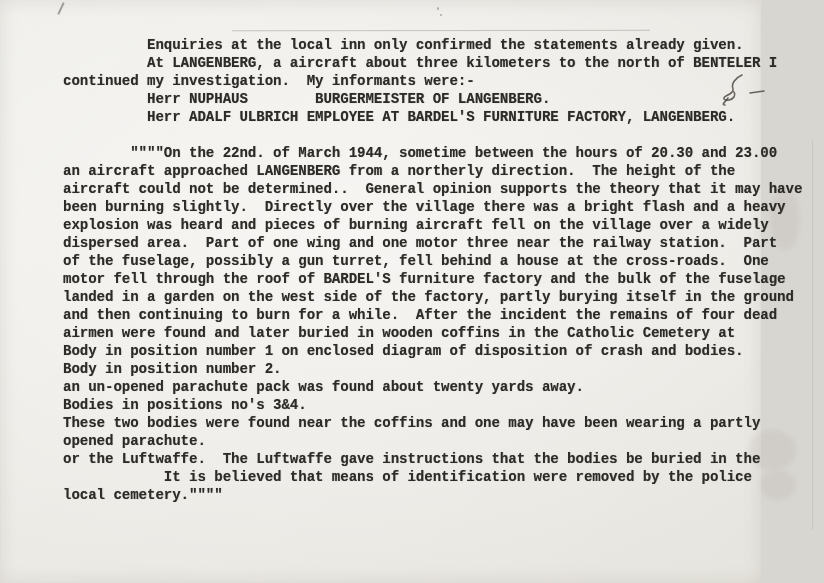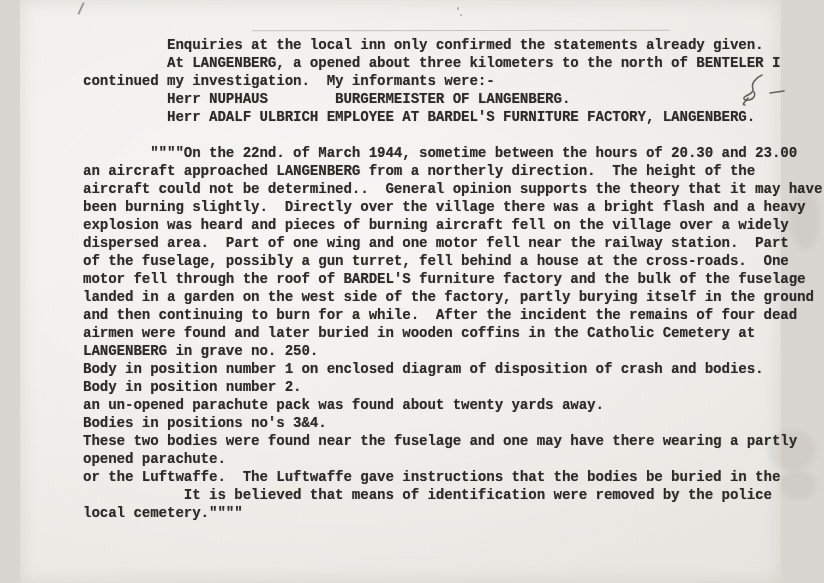--- a/index.html
+++ b/index.html
@@ -12,21 +12,20 @@
   }
   .paper {
     position: relative;
     width: 761px;
     height: 583px;
     background:
       radial-gradient(ellipse 120% 90% at 45% 40%, rgba(255,255,255,0.55), rgba(255,255,255,0) 70%),
       linear-gradient(135deg, #f0efeb 0%, #eceae5 45%, #e7e5df 100%);
     box-shadow: inset 0 0 18px rgba(120,115,105,0.18);
     font-family: "Liberation Mono", "DejaVu Sans Mono", monospace;
-    margin-left: 20px;
   }
   .text-block {
     position: absolute;
     top: 36px;
     left: 63px;
     right: 6px;
     color: #2d2b27;
     font-size: 14px;
     font-weight: 700;
     line-height: 18px;
@@ -114,41 +113,40 @@
   <div class="bleed-blob blob-c"></div>
 
   <svg class="handwriting" viewBox="0 0 84 40">
     <path d="M56 3 C49 6 45 12 47 17 C48 20 44 22 40 24 C36 26 38 29 43 28 C48 27 50 23 48 20"></path>
     <path d="M42 26 C39 30 35 33 39 33"></path>
     <path d="M64 21 L78 19"></path>
   </svg>
 
   <div class="text-block">
       <div class="line">          Enquiries at the local inn only confirmed the statements already given.</div>
-      <div class="line">          At LANGENBERG, a opened about three kilometers to the north of BENTELER I</div>
+      <div class="line">          At LANGENBERG, a aircraft about three kilometers to the north of BENTELER I</div>
       <div class="line">continued my investigation.  My informants were:-</div>
       <div class="line">          Herr NUPHAUS        BURGERMEISTER OF LANGENBERG.</div>
       <div class="line">          Herr ADALF ULBRICH EMPLOYEE AT BARDEL'S FURNITURE FACTORY, LANGENBERG.</div>
       <div class="line"></div>
       <div class="line">        """"On the 22nd. of March 1944, sometime between the hours of 20.30 and 23.00</div>
       <div class="line">an aircraft approached LANGENBERG from a northerly direction.  The height of the</div>
       <div class="line">aircraft could not be determined..  General opinion supports the theory that it may have</div>
       <div class="line">been burning slightly.  Directly over the village there was a bright flash and a heavy</div>
       <div class="line">explosion was heard and pieces of burning aircraft fell on the village over a widely</div>
-      <div class="line">dispersed area.  Part of one wing and one motor fell near the railway station.  Part</div>
+      <div class="line">dispersed area.  Part of one wing and one motor three near the railway station.  Part</div>
       <div class="line">of the fuselage, possibly a gun turret, fell behind a house at the cross-roads.  One</div>
       <div class="line">motor fell through the roof of BARDEL'S furniture factory and the bulk of the fuselage</div>
       <div class="line">landed in a garden on the west side of the factory, partly burying itself in the ground</div>
       <div class="line">and then continuing to burn for a while.  After the incident the remains of four dead</div>
       <div class="line">airmen were found and later buried in wooden coffins in the Catholic Cemetery at</div>
-      <div class="line">LANGENBERG in grave no. 250.</div>
       <div class="line"><span class="u">Body in position number 1</span> on enclosed diagram of disposition of crash and bodies.</div>
       <div class="line"><span class="u">Body in position number 2.</span></div>
       <div class="line">an un-opened parachute pack was found about twenty yards away.</div>
       <div class="line"><span class="u">Bodies in positions no's 3&amp;4.</span></div>
-      <div class="line">These two bodies were found near the fuselage and one may have there wearing a partly</div>
+      <div class="line">These two bodies were found near the coffins and one may have been wearing a partly</div>
       <div class="line">opened parachute.</div>
       <div class="line">or the Luftwaffe.  The Luftwaffe gave instructions that the bodies be buried in the</div>
       <div class="line">            It is believed that means of identification were removed by the police</div>
       <div class="line">local cemetery.""""</div>
     </div>
 
 </div>
 
 </body></html>

